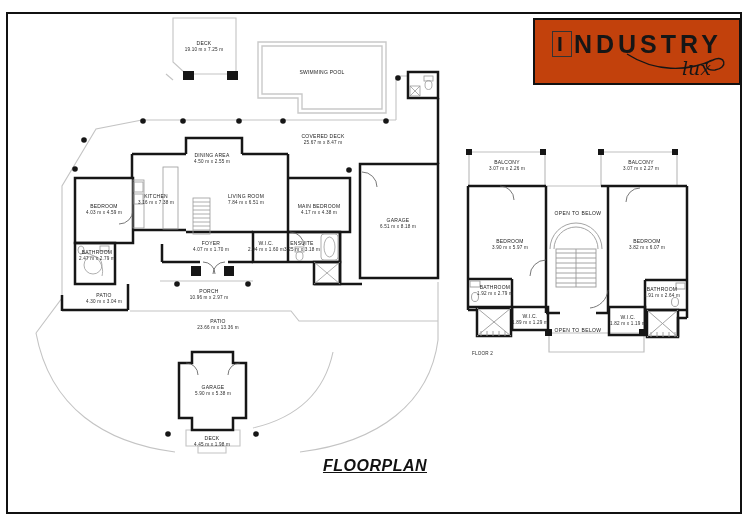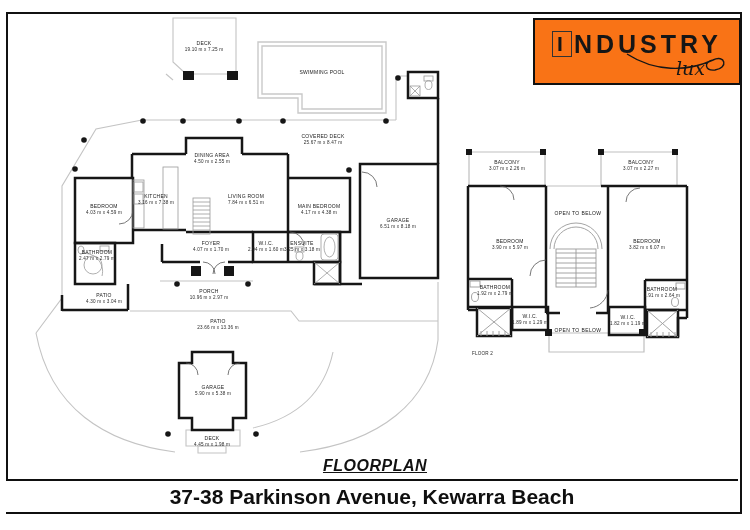--- a/index.html
+++ b/index.html
@@ -6,26 +6,26 @@
   .canvas{position:relative;width:750px;height:530px;background:#ffffff;overflow:hidden;
           font-family:"Liberation Sans",sans-serif;color:#1c1c1c;}
   .frame{position:absolute;left:6px;top:12px;width:732px;height:498px;border:2px solid #111;}
   
   .lbl{position:absolute;transform:translate(-50%,-50%);text-align:center;white-space:nowrap;line-height:1.35;}
   .lbl .rn{font-size:5px;letter-spacing:.25px;font-weight:400;color:#1a1a1a;}
   .lbl .rd{font-size:4.6px;letter-spacing:.2px;color:#2a2a2a;}
   .lbl-left{transform:translate(0,-50%);text-align:left;}
   .open-below{position:absolute;transform:translate(-50%,-50%);font-size:5px;letter-spacing:.4px;white-space:nowrap;color:#1a1a1a;}
   
-  .logo{position:absolute;left:533px;top:18px;width:204px;height:63px;border:2px solid #111;background:#f97316;}
+  .logo{position:absolute;left:533px;top:18px;width:204px;height:63px;border:2px solid #111;background:#c2410c;}
   .logo-row{position:absolute;left:0;right:0;top:10px;text-align:center;font-weight:700;
             font-size:25px;letter-spacing:4px;color:#161616;}
   .logo-ibox{display:inline-block;border:1.6px solid #333;padding:0 4px;margin-right:2px;
              font-size:21px;line-height:24px;vertical-align:2px;}
-  .logo-lux{position:absolute;right:34px;top:37px;font-family:"DejaVu Serif",serif;font-style:italic;
+  .logo-lux{position:absolute;right:28px;top:37px;font-family:"DejaVu Serif",serif;font-style:italic;
             font-size:19px;color:#161616;}
   .logo-swash{position:absolute;left:90px;top:30px;}
   
   .plan-type{position:absolute;left:0;top:457px;width:750px;text-align:center;
              font-style:italic;font-weight:600;font-size:16px;letter-spacing:.5px;color:#111;text-decoration:underline;}
   .address-band{position:absolute;left:6px;top:479px;width:732px;height:31px;
                 border-top:2px solid #0f0f0f;border-bottom:2px solid #0f0f0f;background:#fff;}
   .address{width:100%;text-align:center;font-size:21px;font-weight:700;line-height:31px;color:#0f0f0f;}
   svg.plan{position:absolute;left:0;top:0;}
 </style>
@@ -295,16 +295,13 @@
     <div class="logo-row">
       <span class="logo-ibox">I</span><span>NDUSTRY</span>
     </div>
     <svg class="logo-swash" width="110" height="28" viewBox="0 0 110 28">
       <path d="M2,4 C30,22 62,22 88,10 C100,4 104,18 90,20 C80,21 78,12 88,10" stroke="#161616" stroke-width="1.4" fill="none"></path>
     </svg>
     <span class="logo-lux">lux</span>
   </div>
 
   <div class="plan-type">FLOORPLAN</div>
-  <div class="address-band">
-    <div class="address">37-38 Parkinson Avenue, Kewarra Beach</div>
-  </div>
 </div>
 
 </body></html>

